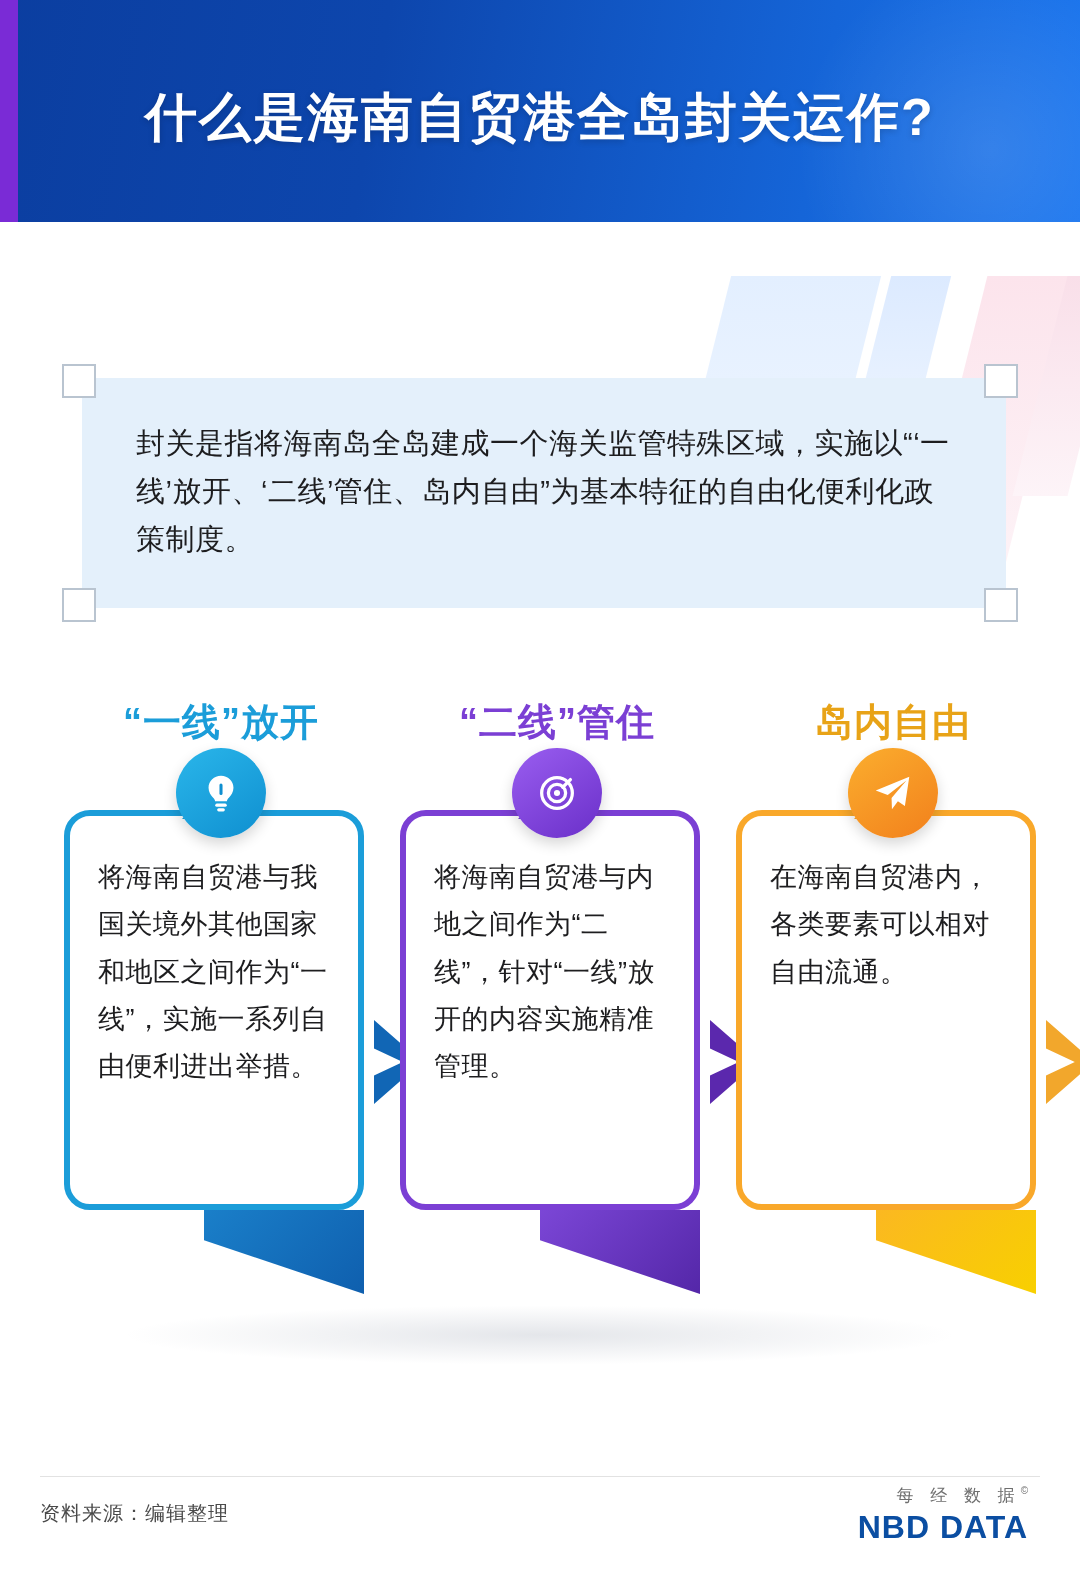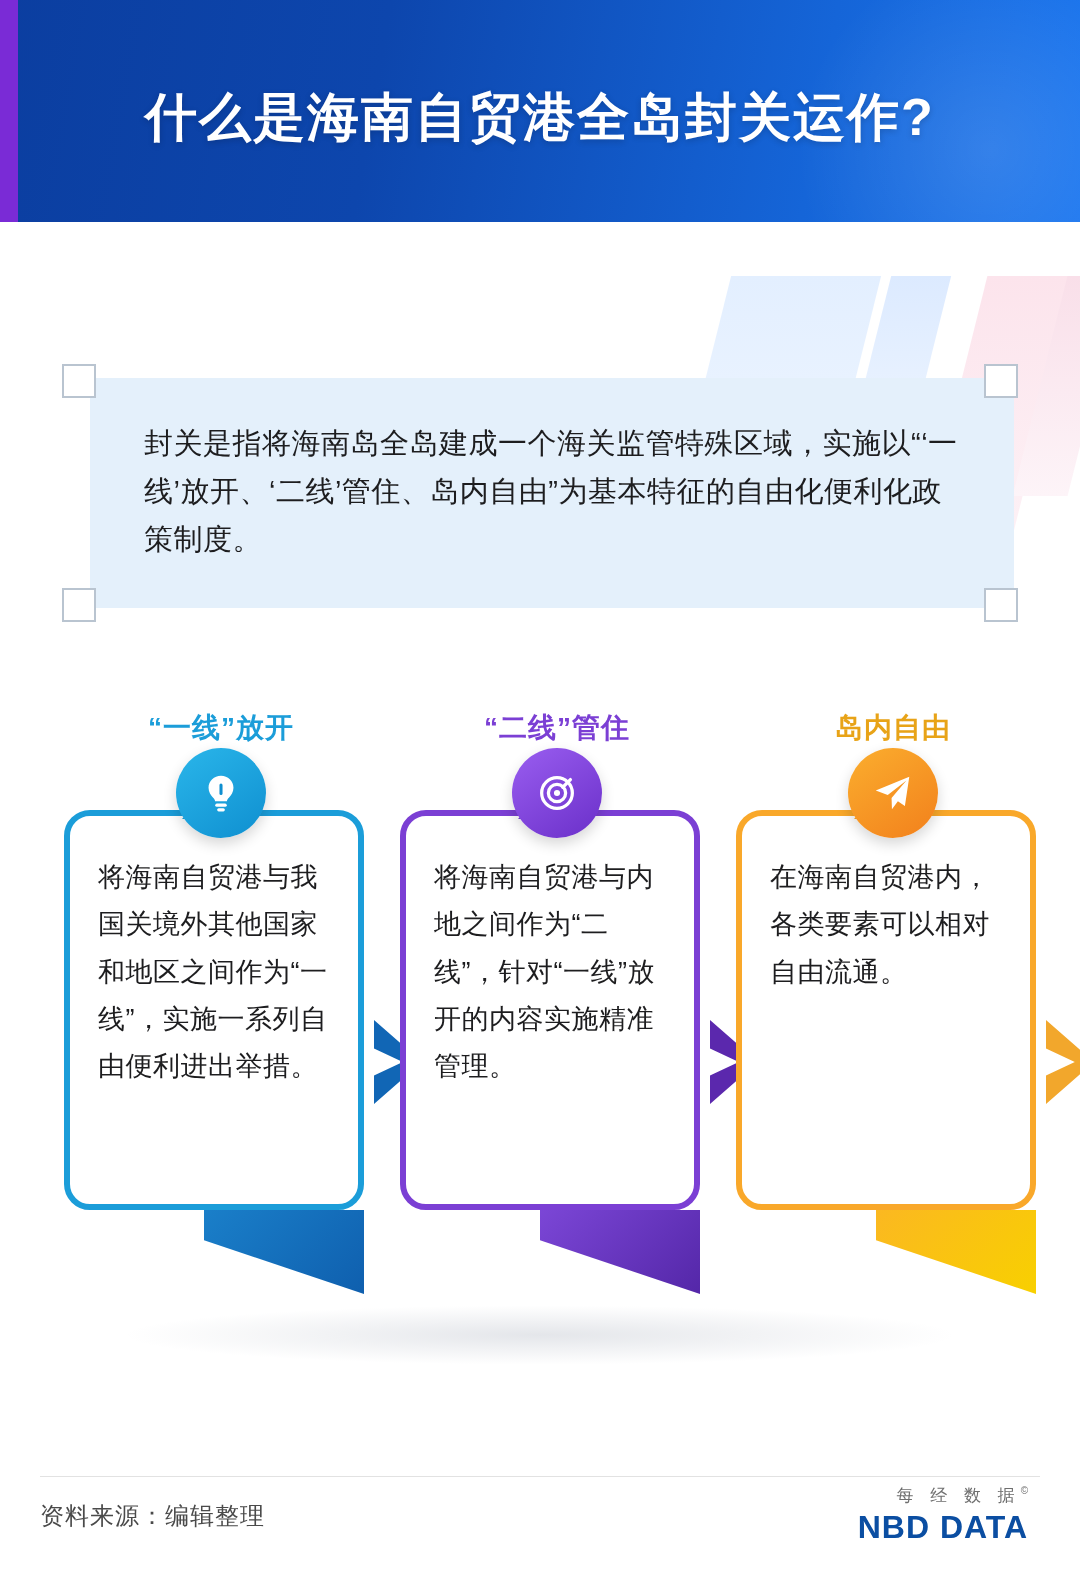--- a/index.html
+++ b/index.html
@@ -81,21 +81,21 @@
 
   
   .intro-wrap {
     position: absolute;
     left: 62px; top: 364px;
     width: 956px;
     height: 258px;
   }
   .intro-panel {
     position: absolute;
-    left: 28px; top: 14px;
+    left: 20px; top: 14px;
     width: 924px;
     height: 230px;
     background: #e4f0fb;
     box-sizing: border-box;
     padding: 42px 54px 0 54px;
   }
   .intro-text {
     color: #1d1d1f;
     font-size: 29px;
     line-height: 1.65;
@@ -125,24 +125,24 @@
     position: absolute;
     width: 330px;
     top: 0;
   }
   .col.c0 { left: 56px; }
   .col.c1 { left: 392px; }
   .col.c2 { left: 728px; }
 
   .col-title {
     text-align: center;
-    font-size: 28px;
+    font-size: 38px;
     font-weight: bold;
     letter-spacing: 1px;
-    margin: 16px;
+    margin: 10px;
     height: 44px;
     line-height: 44px;
   }
 
   .icon-badge {
     position: absolute;
     top: 58px;
     left: 50%;
     margin-left: -45px;
     width: 90px; height: 90px;
@@ -241,21 +241,21 @@
   
   .footer-rule {
     position: absolute;
     left: 40px; top: 1476px;
     width: 1000px; height: 1px;
     background: #e2e2e2;
   }
   .footer-source {
     position: absolute;
     left: 40px; top: 1500px;
-    font-size: 24px;
+    font-size: 20px;
     color: #4a4a4a;
     letter-spacing: 1px;
   }
   .brand {
     position: absolute;
     right: 52px; top: 1484px;
     text-align: right;
   }
   .brand-cn {
     font-size: 17px;

